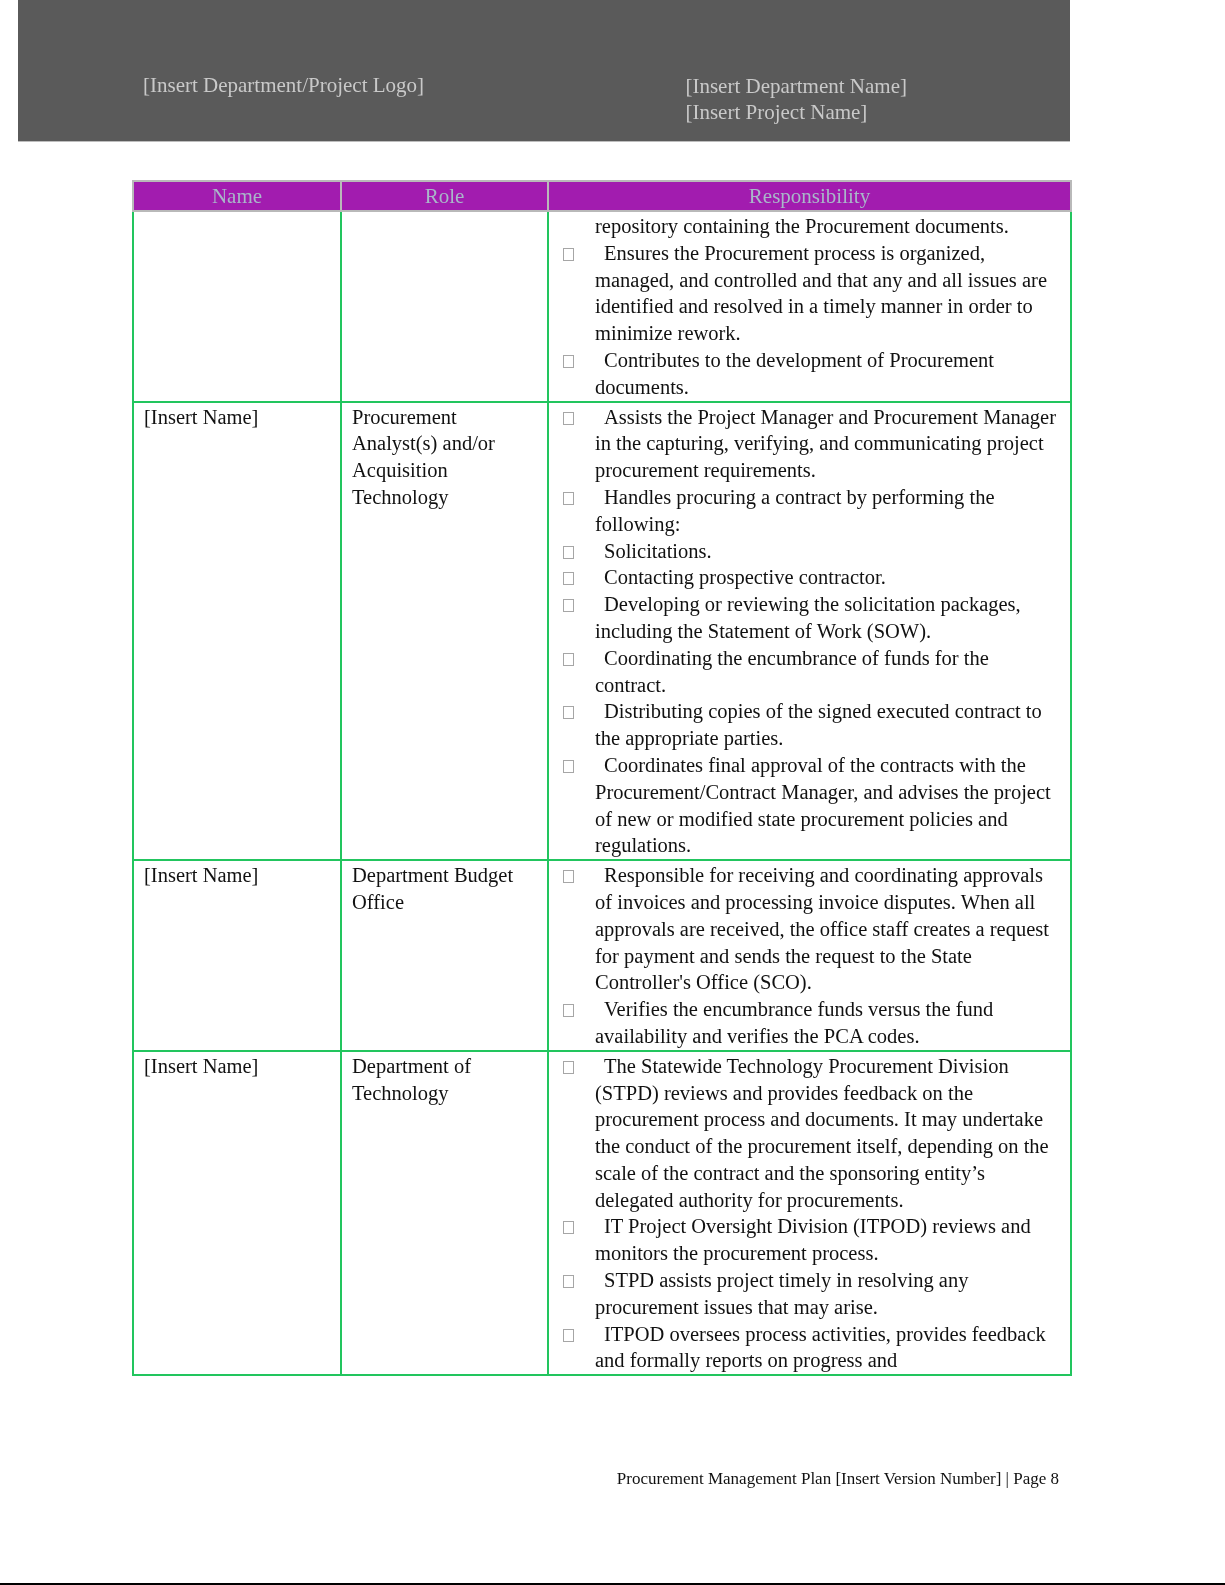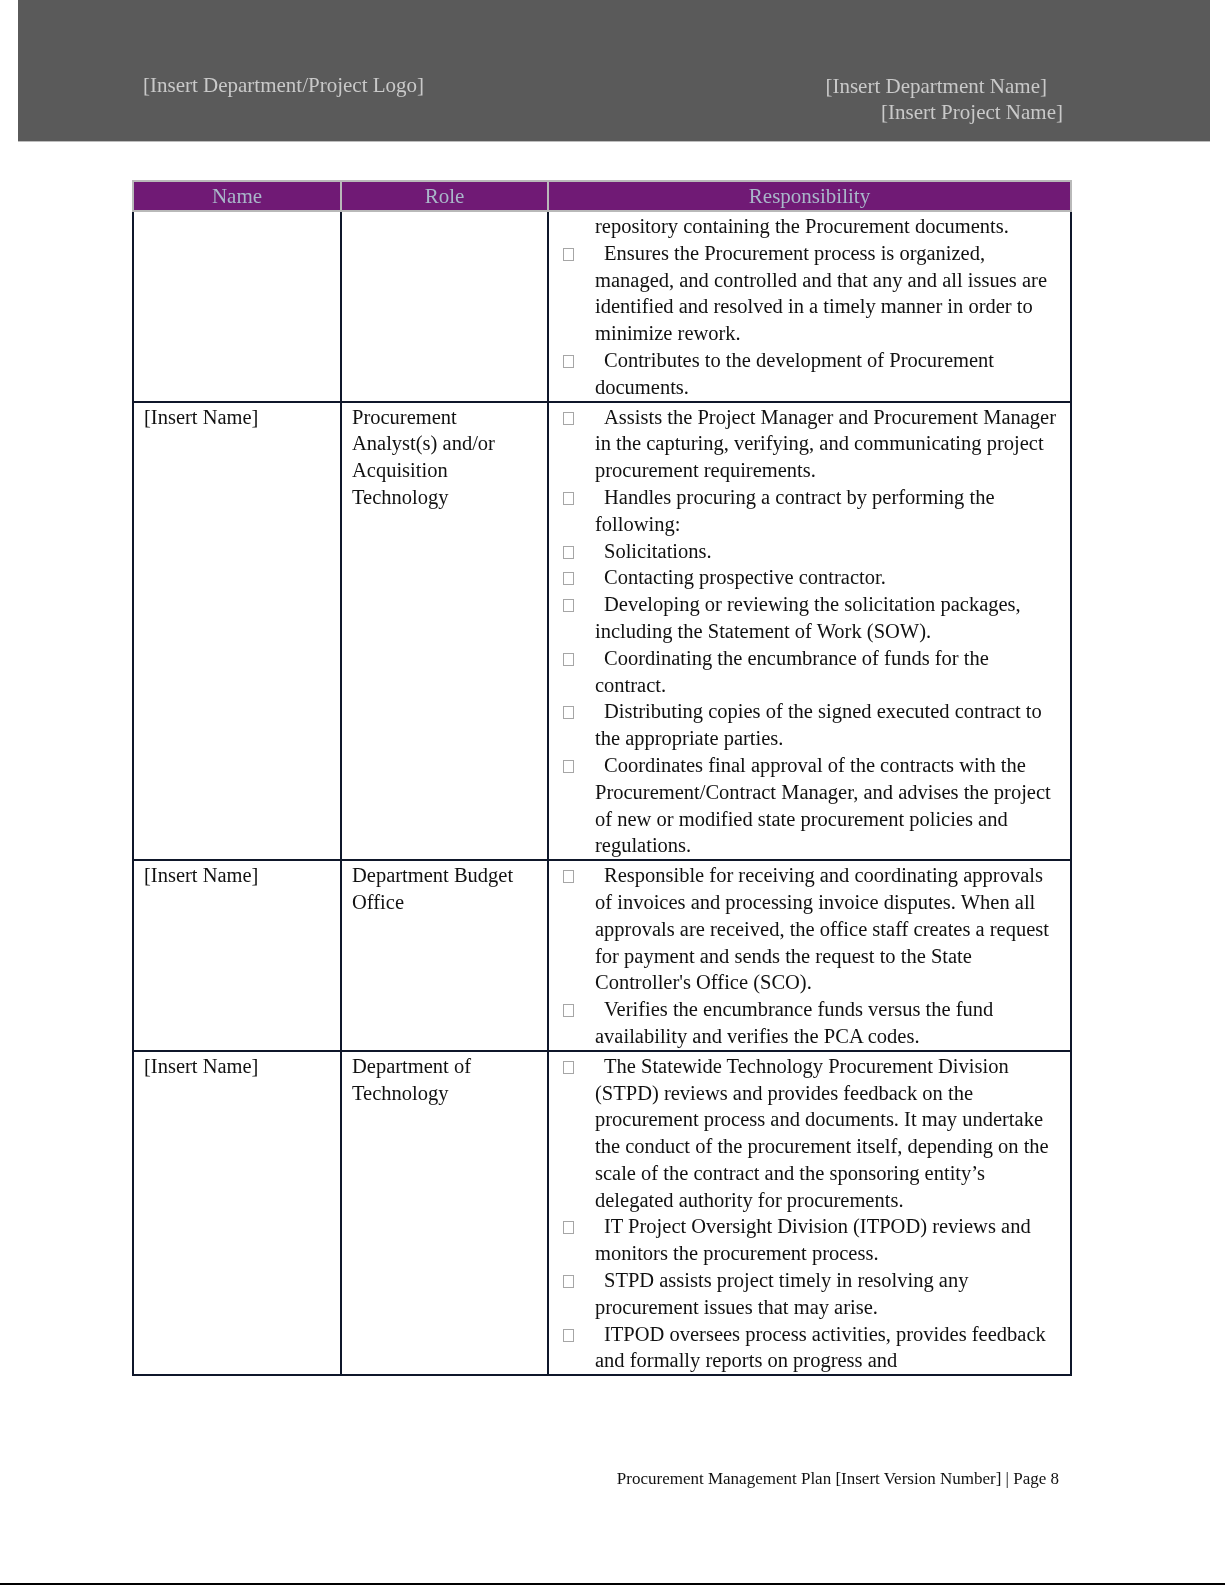--- a/index.html
+++ b/index.html
@@ -3,52 +3,52 @@
 <meta charset="utf-8">
 <style>
   html, body { margin: 0; padding: 0; }
   body {
     width: 1225px; height: 1585px; position: relative; overflow: hidden;
     background: #ffffff;
     font-family: "Liberation Serif", "DejaVu Serif", serif;
     color: #111111;
   }
   .page-header {
-    position: absolute; left: 18px; top: 0; width: 1192px; height: 141px;
+    position: absolute; left: 18px; top: 0; width: 1052px; height: 141px;
     background: #5a5a5a;
     border-bottom: 1px solid #bdbdbd;
   }
   .hdr-logo {
     position: absolute; left: 125px; top: 73px;
     font-size: 21px; color: #c9c9c9; white-space: nowrap;
   }
   .hdr-right {
-    position: absolute; right: 147px; top: 73px; text-align: right;
+    position: absolute; right: 147px; top: 73px; text-align: left;
     font-size: 21px; color: #c9c9c9; line-height: 26px;
   }
   .hdr-right .dept { margin-right: 16px; }
 
   .table-wrap {
     position: absolute; left: 132px; top: 180px; width: 938px;
   }
   table {
     width: 938px; border-collapse: collapse; table-layout: fixed;
     font-size: 20.5px; line-height: 26.8px;
   }
   col.c-name { width: 208px; }
   col.c-role { width: 207px; }
   col.c-resp { width: 523px; }
   th {
-    background: #701a75; color: #a9b7c9; font-weight: normal;
+    background: #a21caf; color: #a9b7c9; font-weight: normal;
     font-size: 21px; height: 28px; padding: 0; line-height: 28px;
     border: 2px solid #b9b9b9; border-top: 2px solid #b9b9b9;
     text-align: center;
   }
   td {
-    border: 2px solid #0f172a; vertical-align: top; padding: 0;
+    border: 2px solid #22c55e; vertical-align: top; padding: 0;
   }
   td.name-cell, td.role-cell { padding: 1px 4px 0 10px; }
   td.resp-cell { padding: 1px 6px 0 12px; }
   .bullet-item { position: relative; padding-left: 34px; }
   .bullet-item .box {
     position: absolute; left: 2px; top: 8px;
     width: 9px; height: 11px; border: 1px solid #a6a6a6; background: #fff;
   }
   .bullet-item .txt { text-indent: 9px; display: block; }
   .cont { padding-left: 34px; }

